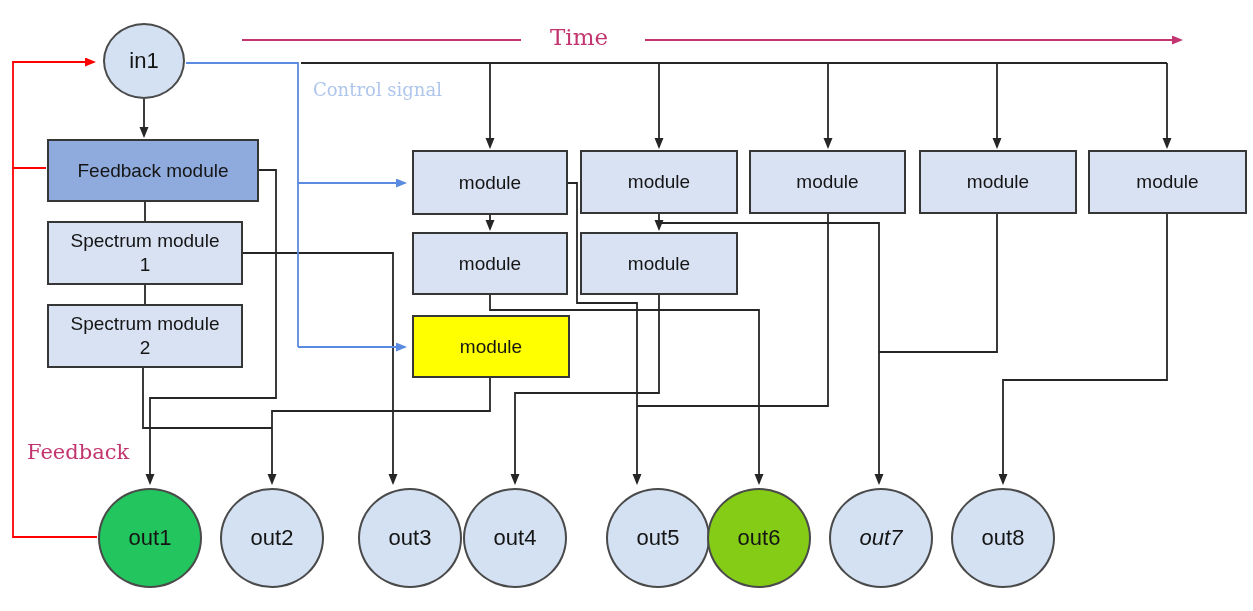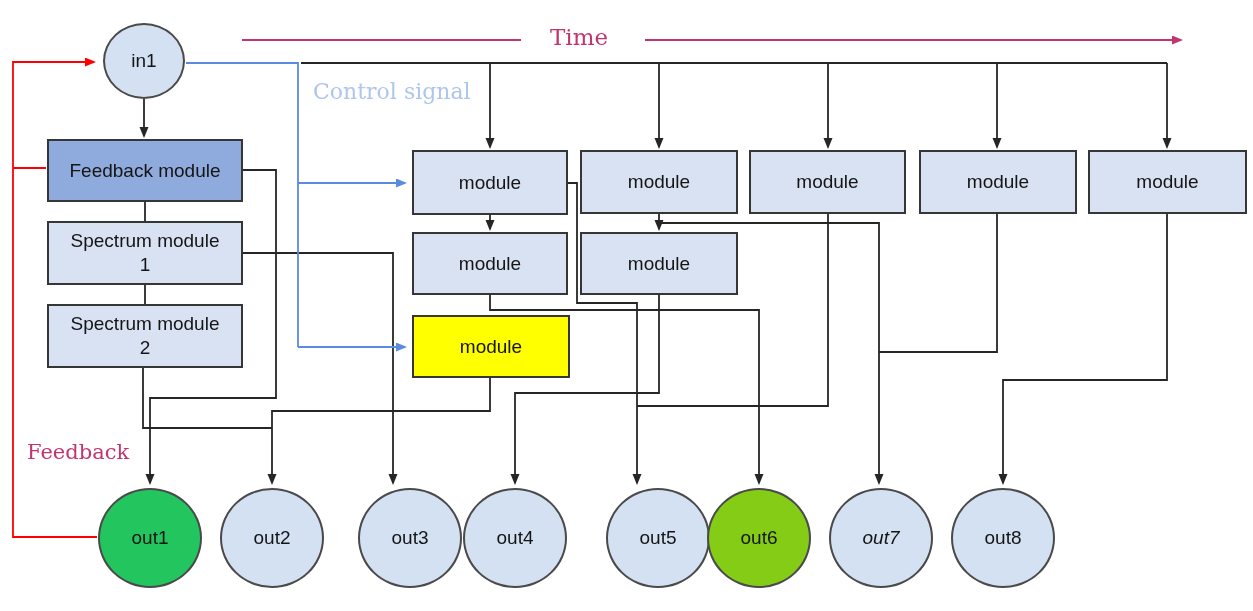--- a/index.html
+++ b/index.html
@@ -2,24 +2,24 @@
 <html><head>
 <meta charset="utf-8">
 <style>
   html,body{margin:0;padding:0;background:#ffffff;}
   .stage{position:relative;width:1253px;height:611px;background:#ffffff;overflow:hidden;
          font-family:"Liberation Sans",sans-serif;}
   .stage svg{position:absolute;left:0;top:0;}
   .node{position:absolute;box-sizing:border-box;display:flex;align-items:center;justify-content:center;
         text-align:center;color:#151515;}
   .box{border:2px solid #363636;font-size:19px;line-height:1.25;white-space:pre-line;}
-  .circle{border:2px solid #4A4A4A;border-radius:50%;font-size:19px;}
+  .circle{border:2px solid #4A4A4A;border-radius:50%;font-size:22px;}
   .ann{position:absolute;font-family:"DejaVu Serif","Liberation Serif",serif;white-space:nowrap;}
   .ann-time{font-size:23px;}
-  .ann-ctrl{font-size:22px;}
+  .ann-ctrl{font-size:18px;}
   .ann-fb{font-size:21px;}
 </style>
 </head>
 <body>
 
 <div class="stage">
   <svg id="edge-layer" width="1253" height="611" viewBox="0 0 1253 611">
     <defs id="marker-defs">
         <marker id="arrow-black" markerUnits="userSpaceOnUse" markerWidth="12" markerHeight="10" refX="9" refY="4.5" orient="auto">
           <path d="M0,0 L11,4.5 L0,9 Z" fill="#262626"></path>
@@ -61,21 +61,21 @@
         <polyline points="298,183 405,183" fill="none" stroke="#5B8BE0" stroke-width="1.8" stroke-linejoin="miter" marker-end="url(#arrow-blue)"></polyline>
         <polyline points="298,347 405,347" fill="none" stroke="#5B8BE0" stroke-width="1.8" stroke-linejoin="miter" marker-end="url(#arrow-blue)"></polyline>
         <polyline points="97,537 13,537 13,62 94,62" fill="none" stroke="#FF0000" stroke-width="1.8" stroke-linejoin="miter" marker-end="url(#arrow-red)"></polyline>
         <polyline points="13,168 46,168" fill="none" stroke="#FF0000" stroke-width="1.8" stroke-linejoin="miter"></polyline>
         <polyline points="242,40 521,40" fill="none" stroke="#C2356E" stroke-width="1.8" stroke-linejoin="miter"></polyline>
         <polyline points="645,40 1181,40" fill="none" stroke="#C2356E" stroke-width="1.8" stroke-linejoin="miter" marker-end="url(#arrow-pink)"></polyline>
       </g>
   </svg>
 
   <div id="node-layer">
-      <div class="node box" style="left: 47px; top: 139px; width: 196px; height: 63px; background: rgb(143, 170, 220); border-color: rgb(54, 54, 54);">Feedback module</div>
+      <div class="node box" style="left: 47px; top: 139px; width: 212px; height: 63px; background: rgb(143, 170, 220); border-color: rgb(54, 54, 54);">Feedback module</div>
       <div class="node box" style="left: 47px; top: 221px; width: 196px; height: 64px; background: rgb(217, 226, 243); border-color: rgb(54, 54, 54);">Spectrum module
 1</div>
       <div class="node box" style="left: 47px; top: 304px; width: 196px; height: 64px; background: rgb(217, 226, 243); border-color: rgb(54, 54, 54);">Spectrum module
 2</div>
       <div class="node box" style="left: 412px; top: 150px; width: 156px; height: 65px; background: rgb(217, 226, 243); border-color: rgb(54, 54, 54);">module</div>
       <div class="node box" style="left: 412px; top: 232px; width: 156px; height: 63px; background: rgb(217, 226, 243); border-color: rgb(54, 54, 54);">module</div>
       <div class="node box" style="left: 412px; top: 315px; width: 158px; height: 63px; background: rgb(255, 255, 0); border-color: rgb(54, 54, 54);">module</div>
       <div class="node box" style="left: 580px; top: 150px; width: 158px; height: 64px; background: rgb(217, 226, 243); border-color: rgb(54, 54, 54);">module</div>
       <div class="node box" style="left: 580px; top: 232px; width: 158px; height: 63px; background: rgb(217, 226, 243); border-color: rgb(54, 54, 54);">module</div>
       <div class="node box" style="left: 749px; top: 150px; width: 157px; height: 64px; background: rgb(217, 226, 243); border-color: rgb(54, 54, 54);">module</div>

